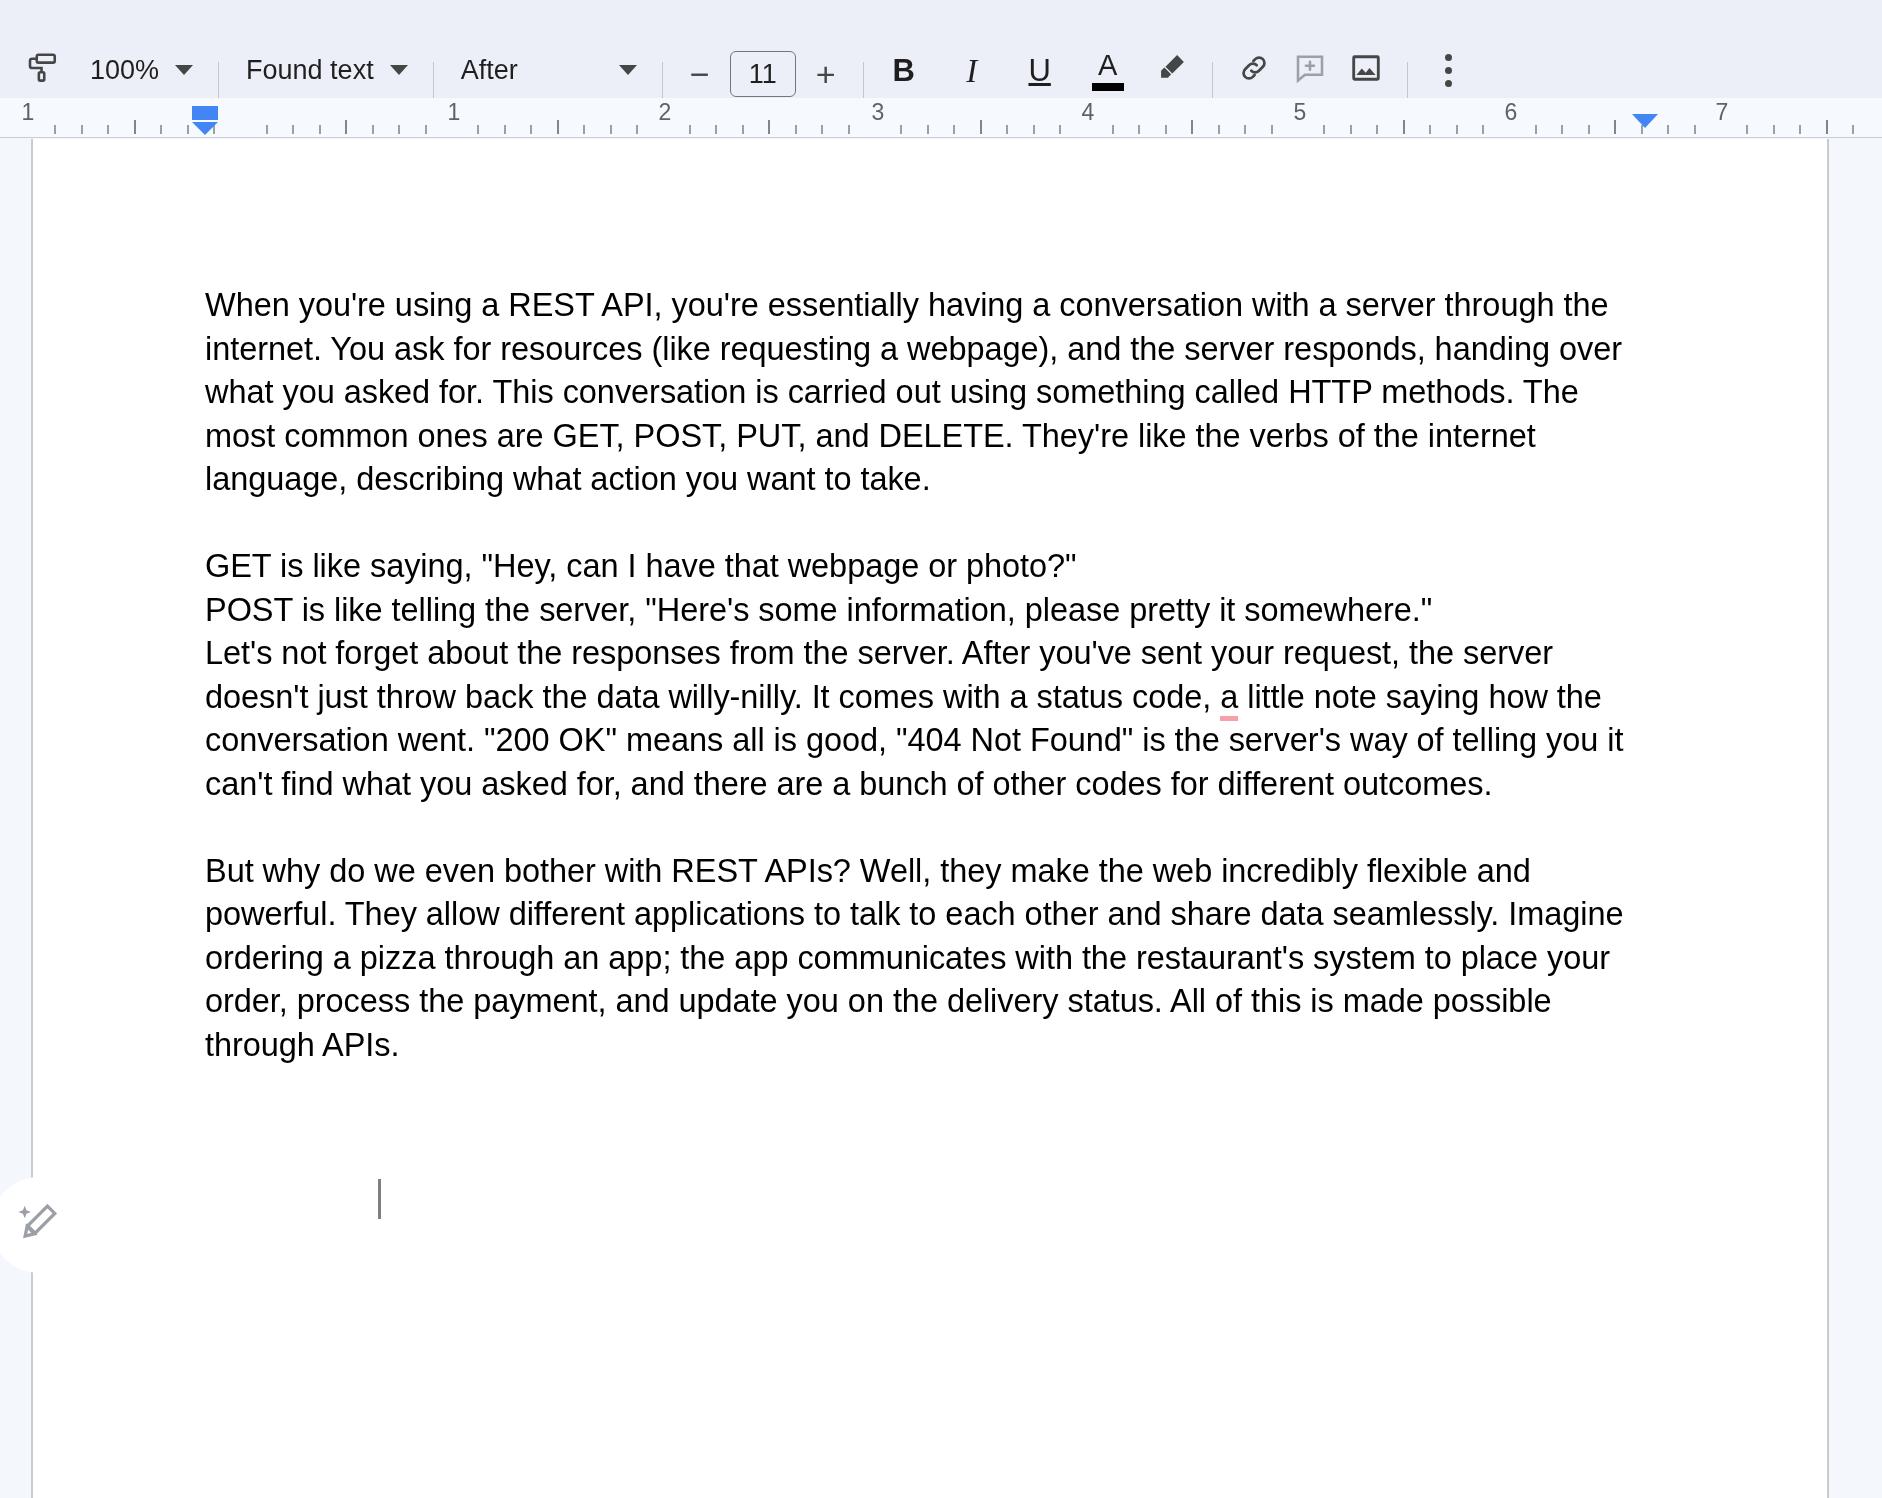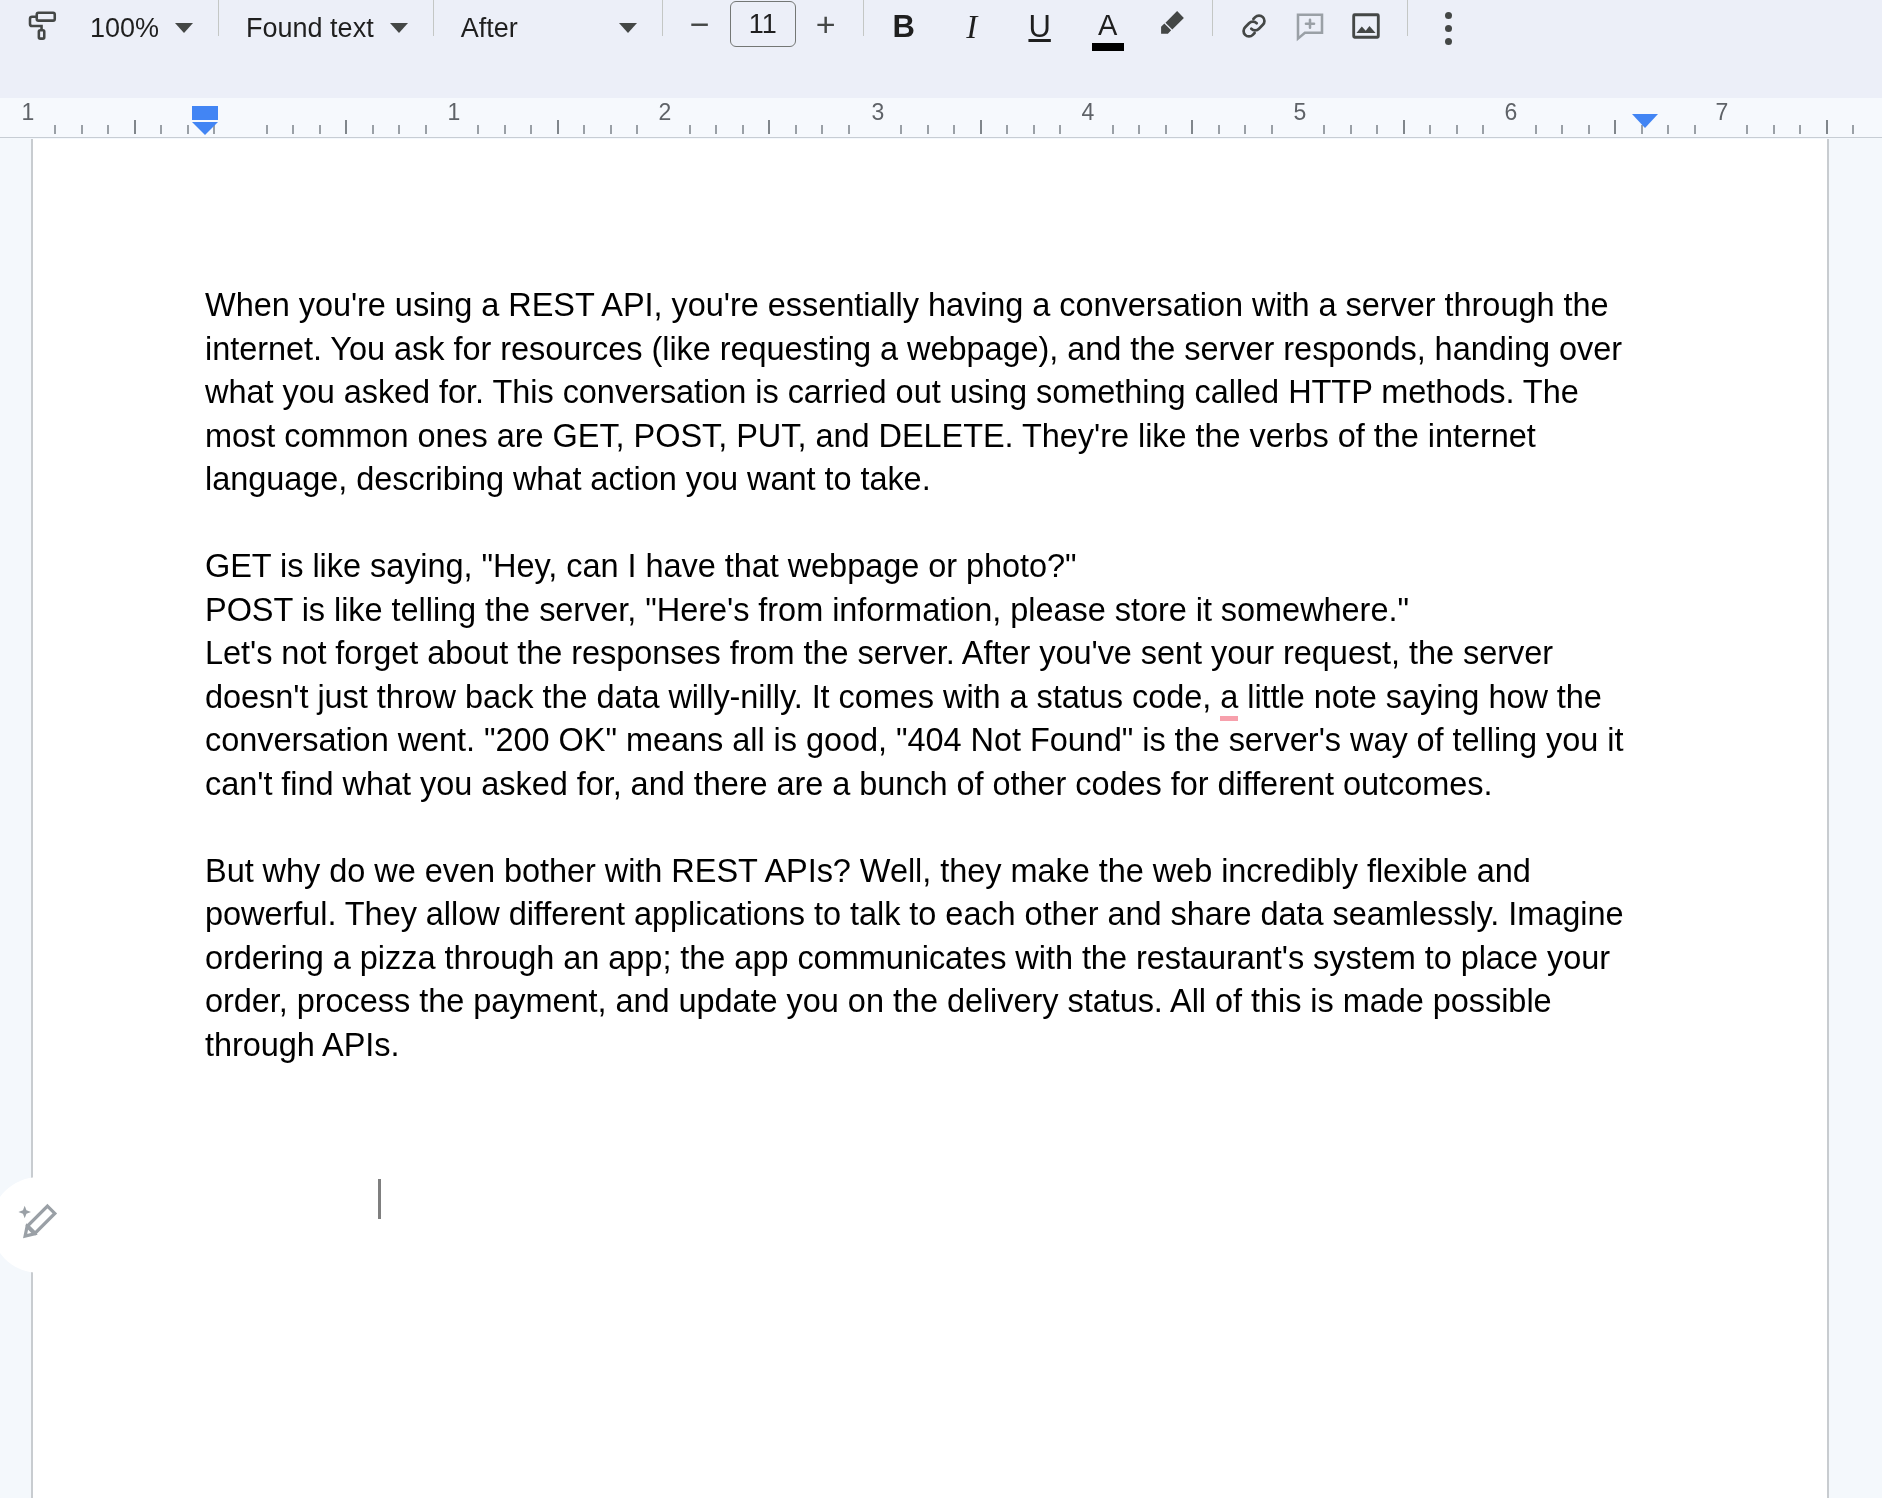--- a/index.html
+++ b/index.html
@@ -16,21 +16,21 @@
   }
 
   
   #toolbar {
     position: absolute;
     left: 0; top: 0;
     width: 1882px;
     height: 98px;
     background: #eceff8;
     display: flex;
-    align-items: flex-start;
+    align-items: flex-end;
     box-sizing: border-box;
     padding-left: 14px;
   }
   .tb-btn {
     height: 56px;
     min-width: 56px;
     border-radius: 28px;
     display: flex;
     align-items: center;
     justify-content: center;
@@ -428,21 +428,21 @@
   <div id="indent-right"></div>
 </div>
 
 <div id="canvas">
   <div id="page">
 
     <div id="doc-body">
       <p class="para">When you're using a REST API, you're essentially having a conversation with a server through the internet. You ask for resources (like requesting a webpage), and the server responds, handing over what you asked for. This conversation is carried out using something called HTTP methods. The most common ones are GET, POST, PUT, and DELETE. They're like the verbs of the internet language, describing what action you want to take.</p>
       <div class="para-gap"></div>
       <p class="para">GET is like saying, "Hey, can I have that webpage or photo?"</p>
-      <p class="para">POST is like telling the server, "Here's from information, please store it somewhere."</p>
+      <p class="para">POST is like telling the server, "Here's some information, please pretty it somewhere."</p>
       <p class="para"><span>Let's not forget about the responses from the server. After you've sent your request, the server doesn't just throw back the data willy-nilly. It comes with a status code, </span><span class="spell-err">a</span><span> little note saying how the conversation went. "200 OK" means all is good, "404 Not Found" is the server's way of telling you it can't find what you asked for, and there are a bunch of other codes for different outcomes.</span></p>
       <div class="para-gap"></div>
       <p class="para">But why do we even bother with REST APIs? Well, they make the web incredibly flexible and powerful. They allow different applications to talk to each other and share data seamlessly. Imagine ordering a pizza through an app; the app communicates with the restaurant's system to place your order, process the payment, and update you on the delivery status. All of this is made possible through APIs.</p>
       <div id="caret"></div>
     </div>
 
     <div id="ai-edit-fab">
       <span>
         <svg width="52" height="52" viewBox="0 0 24 24">
           <path d="M15.9 4.2l3.4 3.4-9.1 9.1-3.4-3.4 9.1-9.1z" fill="none" stroke="#9aa0a6" stroke-width="1.5"></path>

